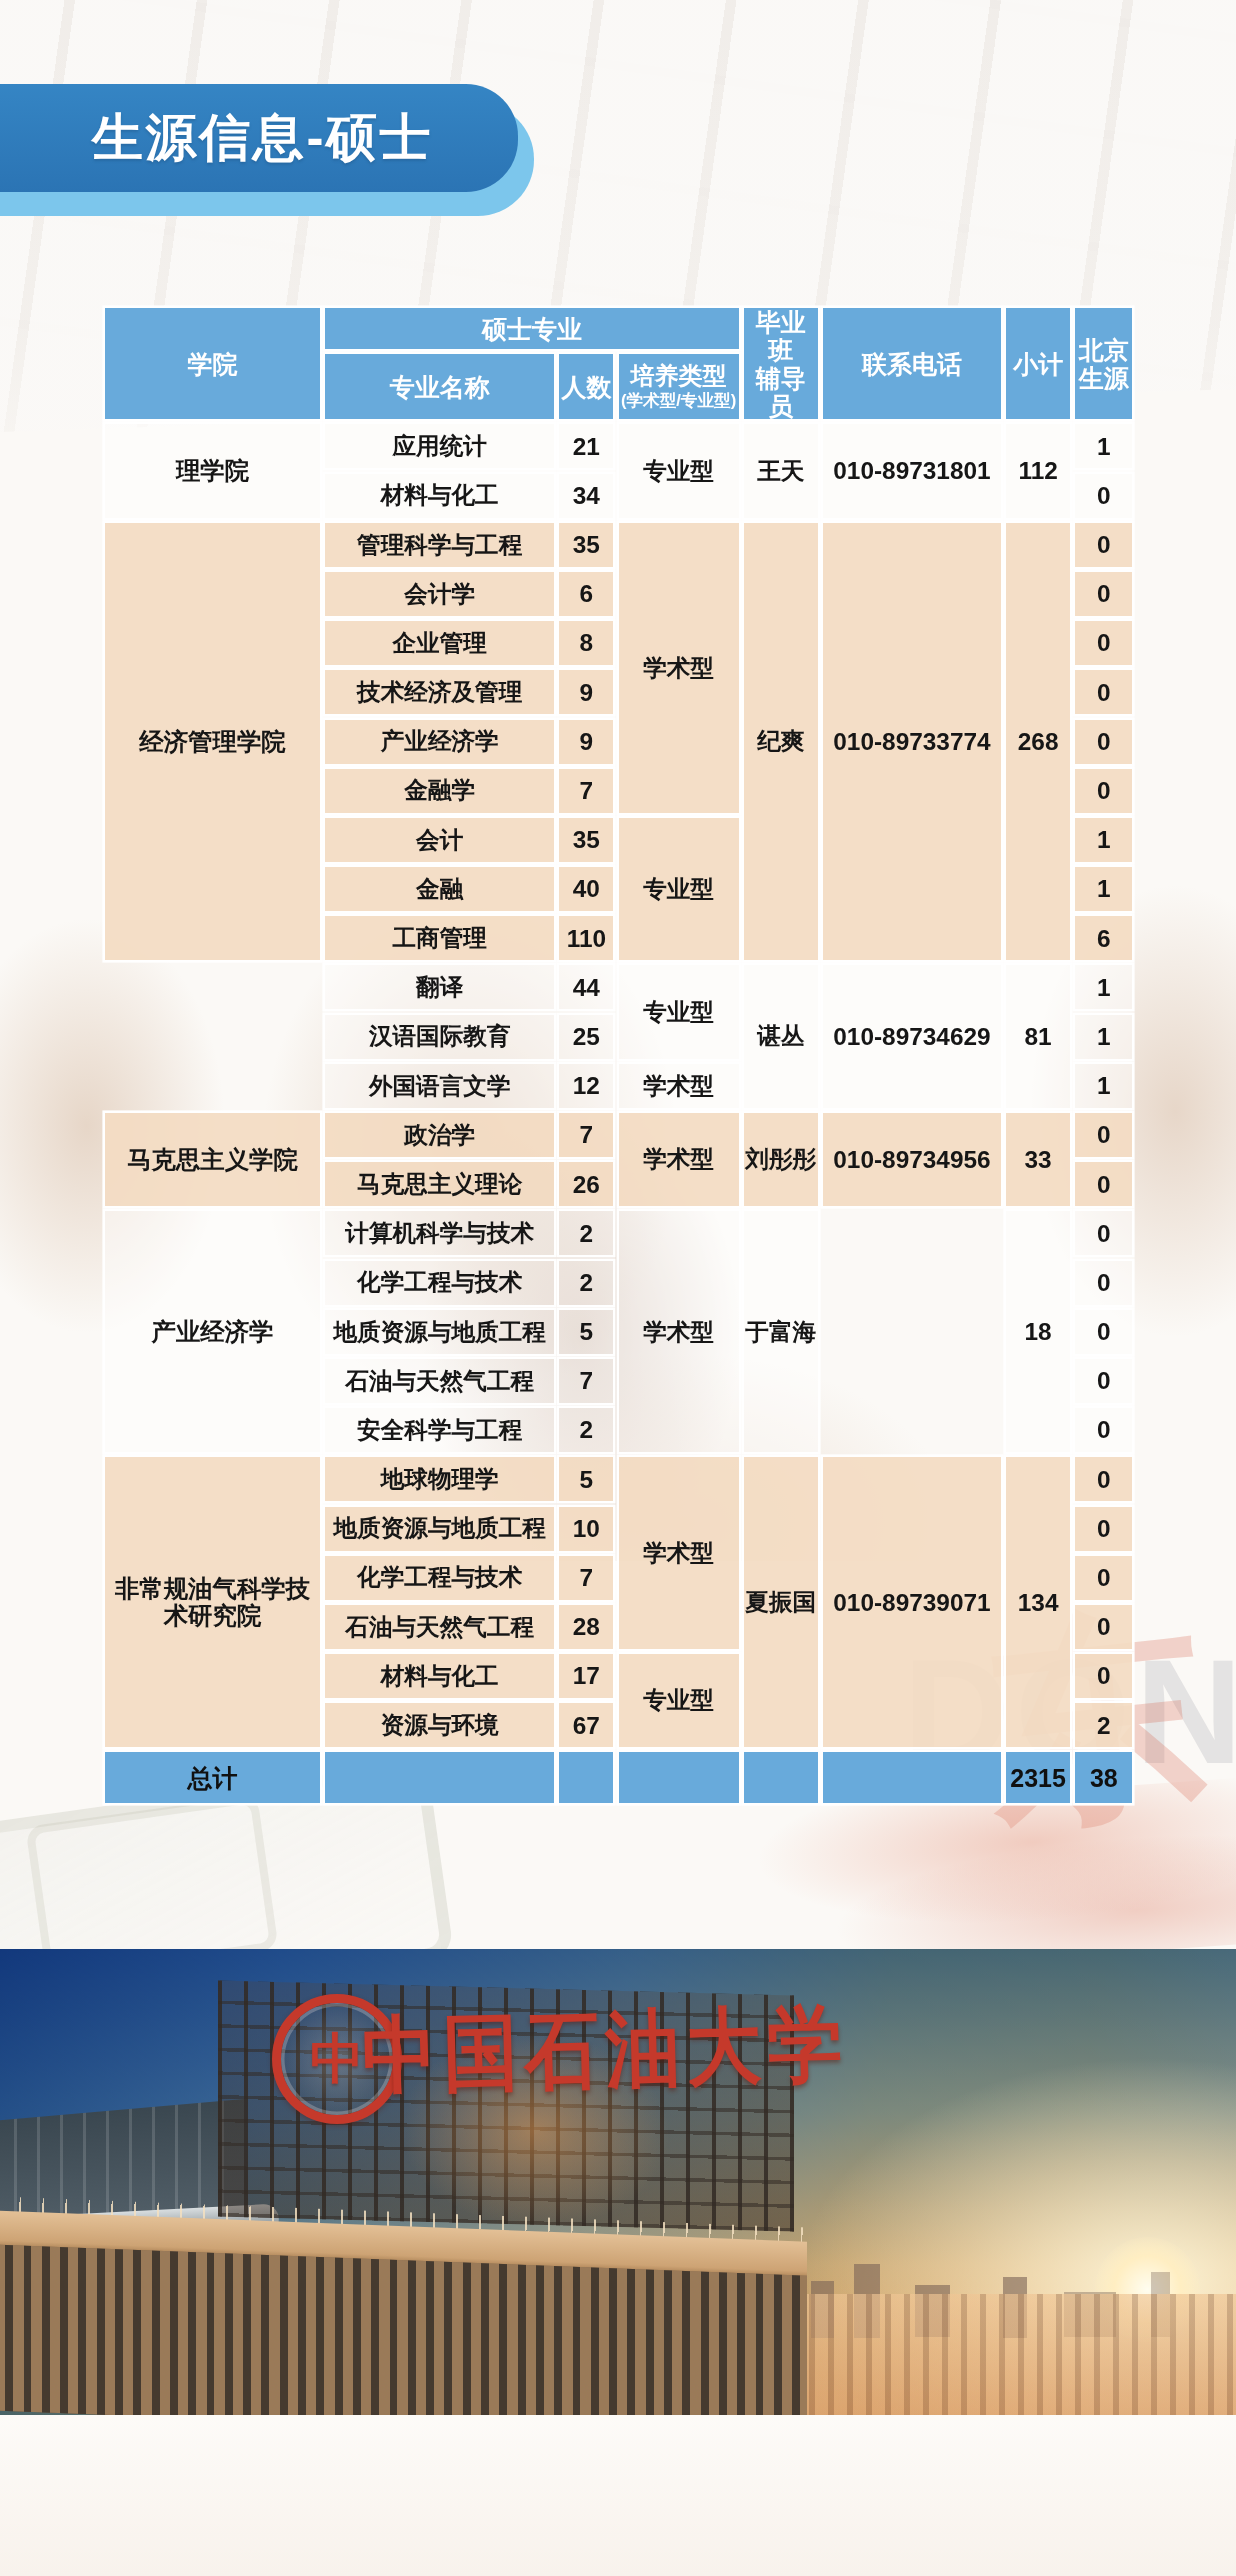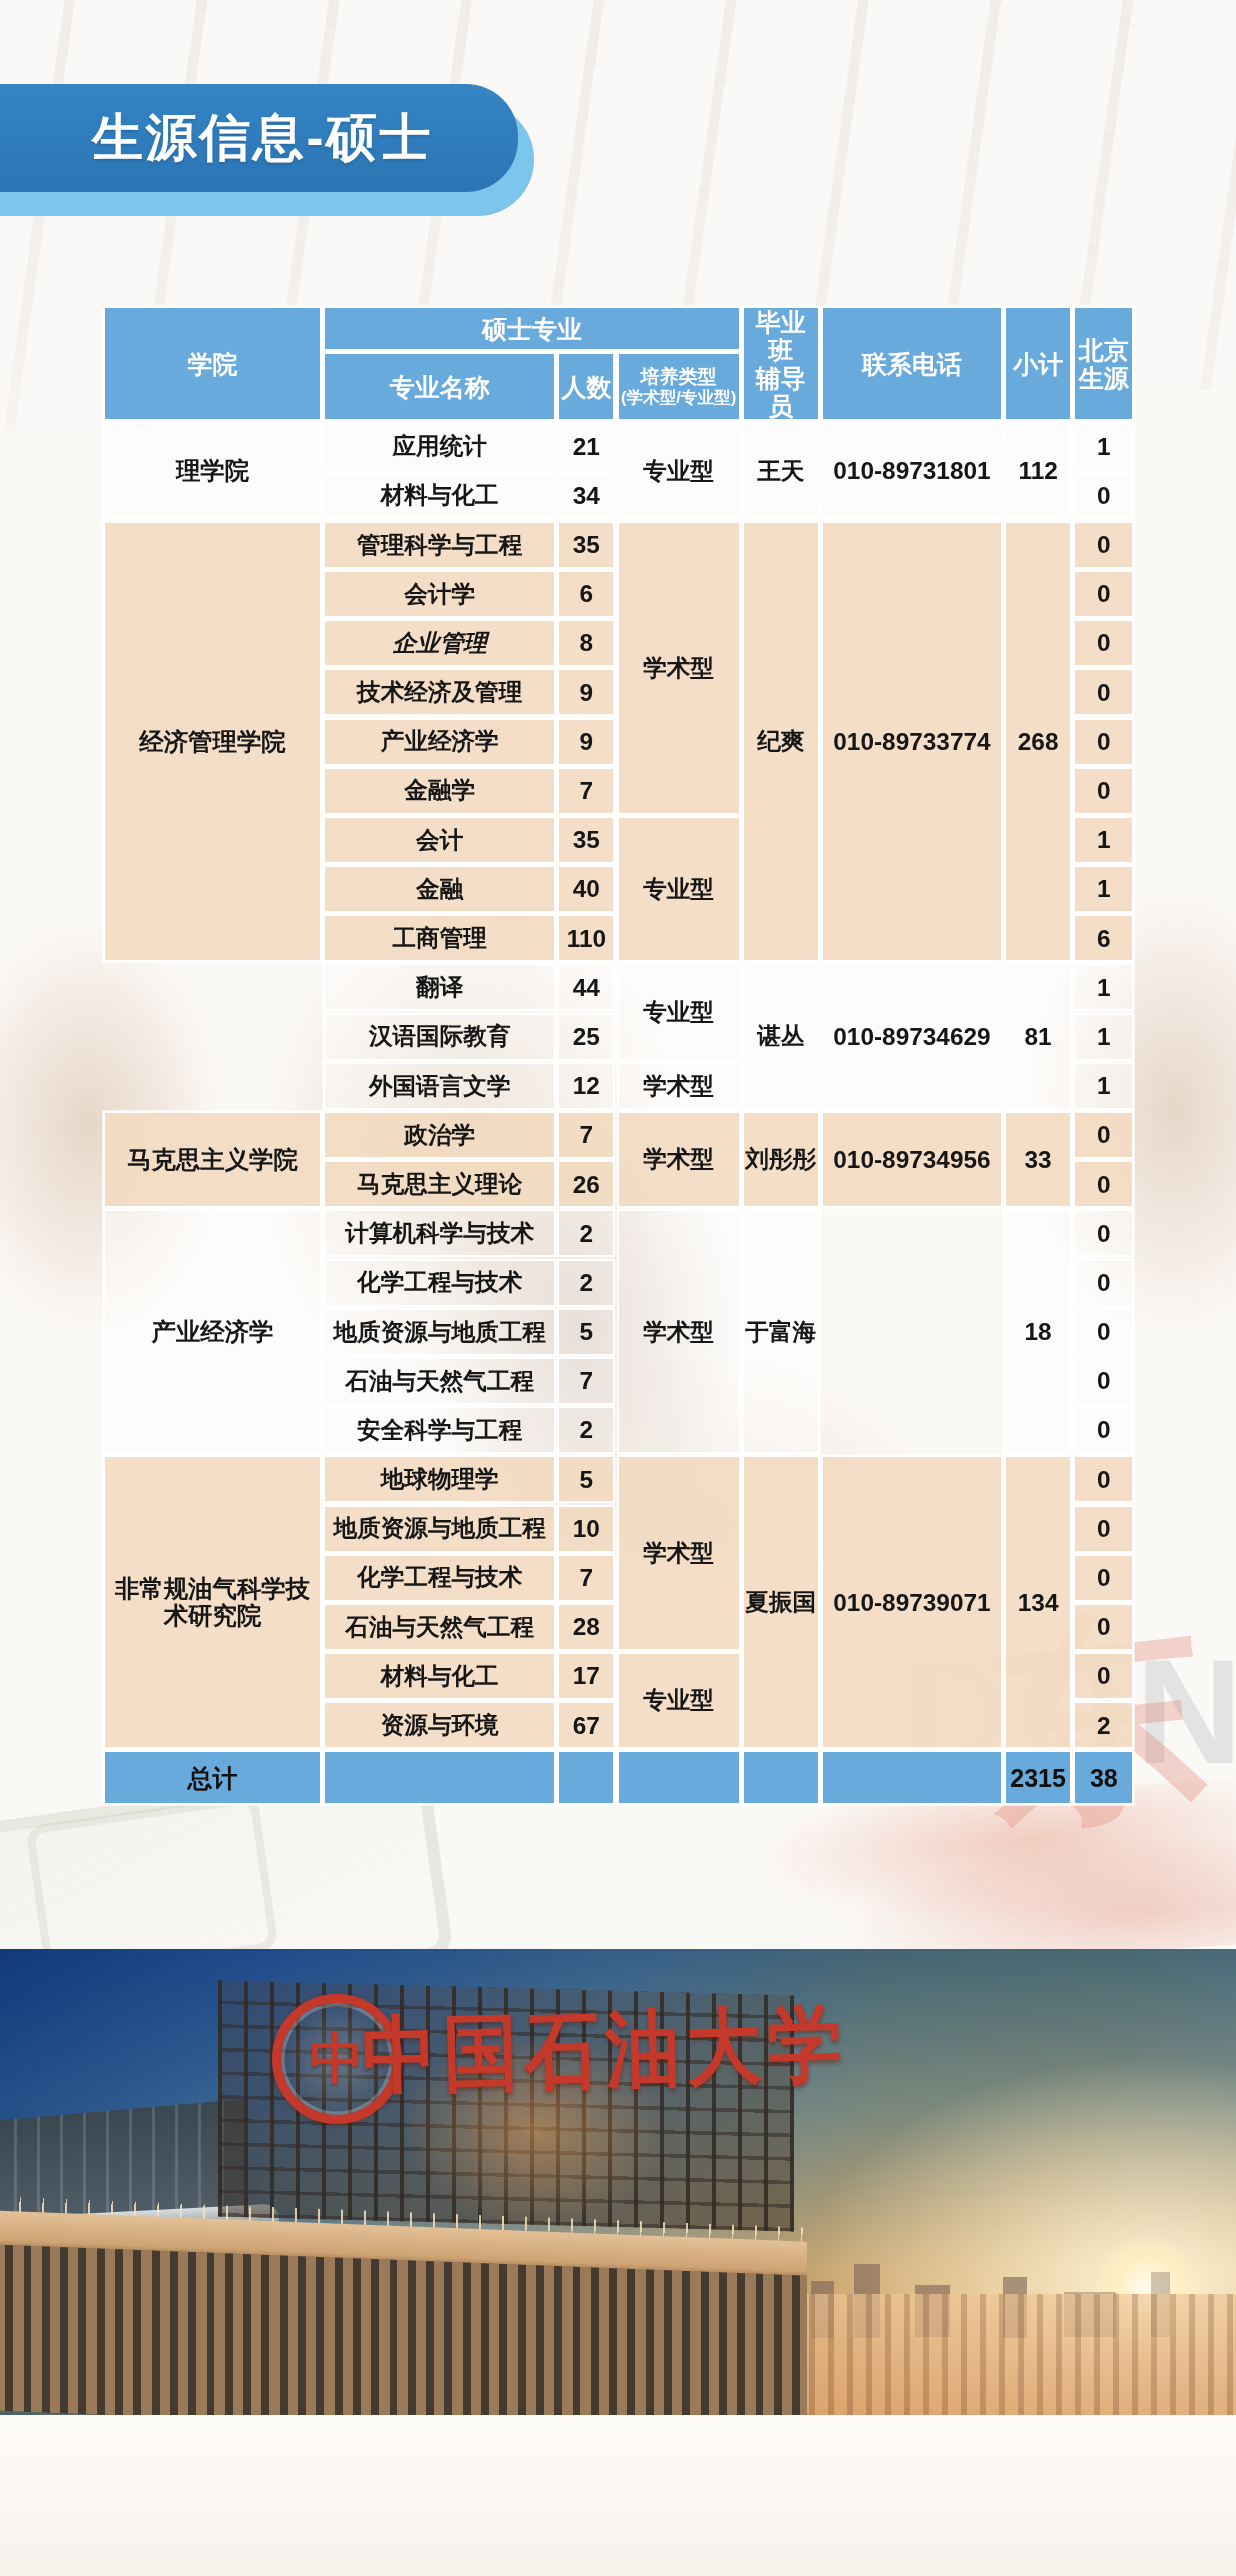--- a/index.html
+++ b/index.html
@@ -152,21 +152,21 @@
     <div class="cell hd" style="grid-column:2/5;grid-row:1">
       <span>硕士专业</span>
     </div>
     <div class="cell hd" style="grid-column:2;grid-row:2">
       <span>专业名称</span>
     </div>
     <div class="cell hd" style="grid-column:3;grid-row:2">
       <span>人数</span>
     </div>
     <div class="cell hd" style="grid-column:4;grid-row:2">
-      <span style="font-size:19px">培养类型</span>
+      <span style="font-size:24px">培养类型</span>
       <span class="sub">(学术型/专业型)</span>
     </div>
     <div class="cell hd" style="grid-column:5;grid-row:1/3">
       <span>毕业班</span>
       <span>辅导员</span>
     </div>
     <div class="cell hd" style="grid-column:6;grid-row:1/3">
       <span>联系电话</span>
     </div>
     <div class="cell hd" style="grid-column:7;grid-row:1/3">
@@ -202,21 +202,21 @@
       <div class="cell lt name" style="grid-area: 3 / 5 / span 2;">王天</div>
       <div class="cell lt phone" style="grid-area: 3 / 6 / span 2;">010-89731801</div>
       <div class="cell lt num" style="grid-area: 3 / 7 / span 2;">112</div>
       <div class="cell tan college" style="grid-area: 5 / 1 / span 9;">经济管理学院</div>
       <div class="cell tan major" style="grid-area: 5 / 2;">管理科学与工程</div>
       <div class="cell tan num" style="grid-area: 5 / 3;">35</div>
       <div class="cell tan num" style="grid-area: 5 / 8;">0</div>
       <div class="cell tan major" style="grid-area: 6 / 2;">会计学</div>
       <div class="cell tan num" style="grid-area: 6 / 3;">6</div>
       <div class="cell tan num" style="grid-area: 6 / 8;">0</div>
-      <div class="cell tan major" style="grid-area: 7 / 2; font-style: italic;">企业管理</div>
+      <div class="cell tan major" style="grid-area: 7 / 2;">企业管理</div>
       <div class="cell tan num" style="grid-area: 7 / 3;">8</div>
       <div class="cell tan num" style="grid-area: 7 / 8;">0</div>
       <div class="cell tan major" style="grid-area: 8 / 2;">技术经济及管理</div>
       <div class="cell tan num" style="grid-area: 8 / 3;">9</div>
       <div class="cell tan num" style="grid-area: 8 / 8;">0</div>
       <div class="cell tan major" style="grid-area: 9 / 2;">产业经济学</div>
       <div class="cell tan num" style="grid-area: 9 / 3;">9</div>
       <div class="cell tan num" style="grid-area: 9 / 8;">0</div>
       <div class="cell tan major" style="grid-area: 10 / 2;">金融学</div>
       <div class="cell tan num" style="grid-area: 10 / 3;">7</div>

